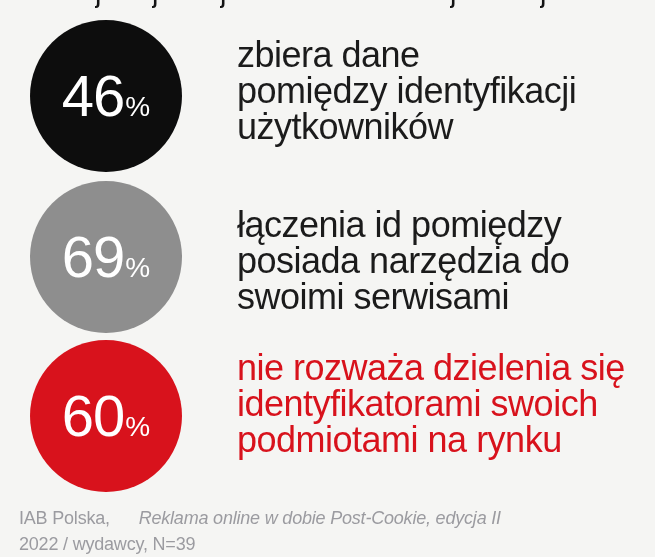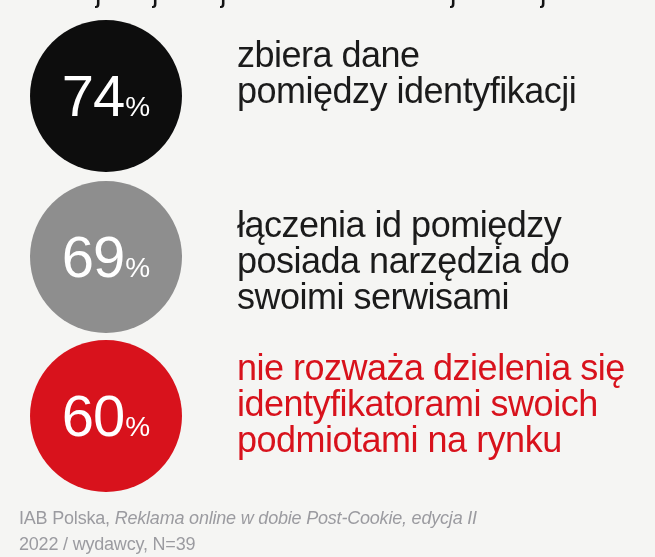--- a/index.html
+++ b/index.html
@@ -55,21 +55,21 @@
   #l1{top:37px;}
   #l2{top:207px;}
   #l3{top:350px;color:var(--red);}
 
   
   .footer{
     position:absolute;left:19px;top:505px;
     font-size:18px;line-height:26px;letter-spacing:-0.2px;
     color:var(--footer);
   }
-  .footer .it{font-style:italic;}
+  .footer .it{font-style:italic;margin-left:24px;}
 </style>
 </head>
 <body>
 
 <div class="stage">
 
   <div class="desc-clip d1">
       <span>j</span>
     </div>
   <div class="desc-clip d2">
@@ -80,27 +80,28 @@
     </div>
   <div class="desc-clip d4">
       <span>j</span>
     </div>
   <div class="desc-clip d5">
       <span>j</span>
     </div>
 
   <div class="circle" id="c1">
     <div class="numwrap">
-      <span class="num">74</span>
+      <span class="num">46</span>
         <span class="pct">%</span>
     </div>
   </div>
   <div class="label" id="l1">
     <div>zbiera dane</div>
     <div>pomiędzy identyfikacji</div>
+    <div>użytkowników</div>
   </div>
 
   <div class="circle" id="c2">
     <div class="numwrap">
       <span class="num">69</span>
         <span class="pct">%</span>
     </div>
   </div>
   <div class="label" id="l2">
     <div>łączenia id pomiędzy</div>

